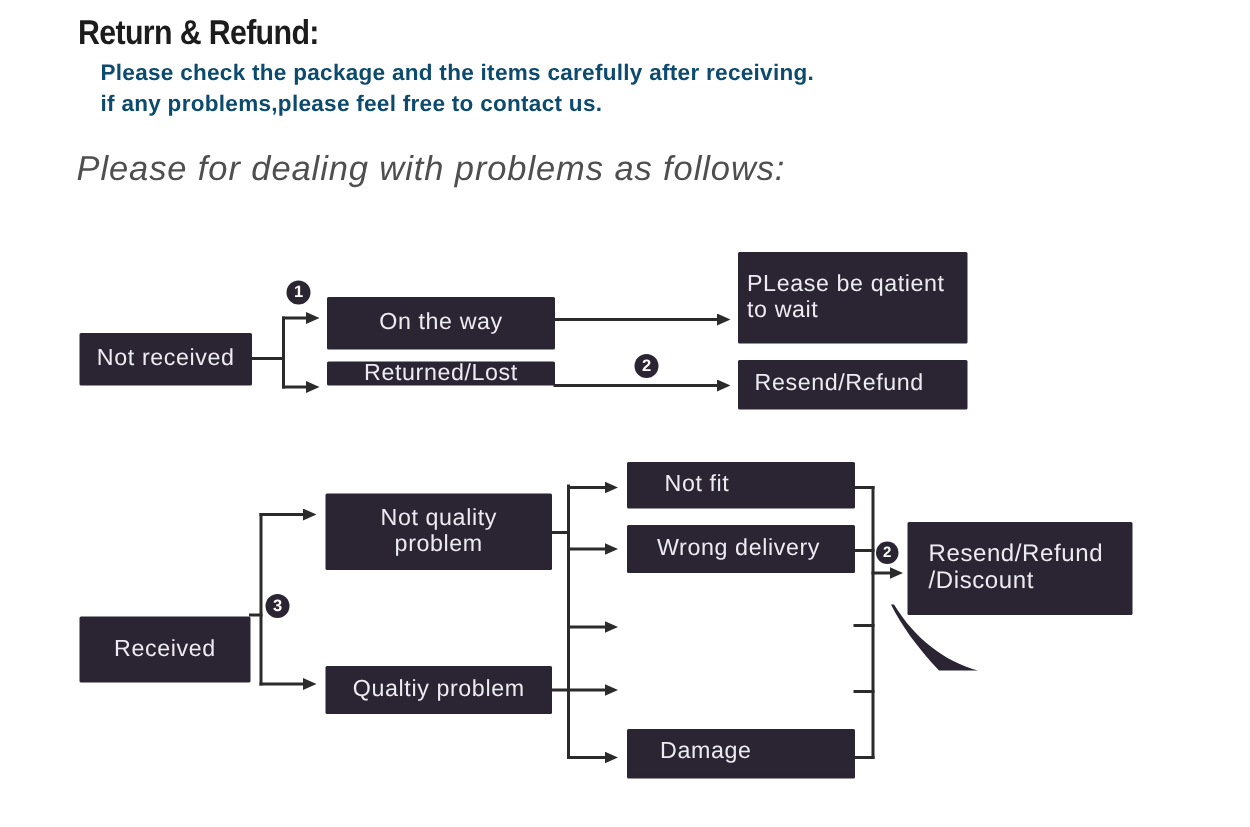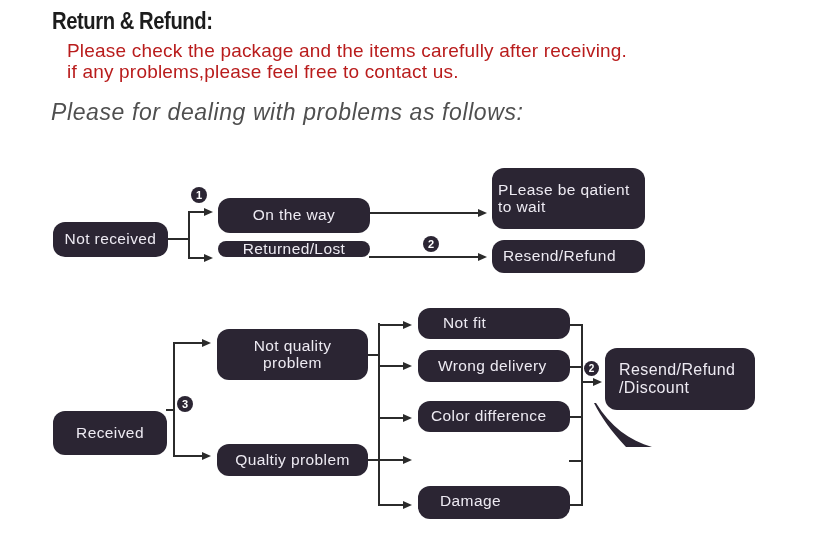--- a/index.html
+++ b/index.html
@@ -23,23 +23,23 @@
     font-size: 23px;
     font-weight: 800;
     color: var(--title-text, #1c1c1c);
     letter-spacing: -0.5px;
     transform: scaleX(0.88);
     transform-origin: left top;
     white-space: nowrap;
   }
   .intro-line {
     left: 67px;
-    font-size: 19px;
-    font-weight: 400;
-    color: #b91c1c;
+    font-size: 15px;
+    font-weight: 700;
+    color: #0c4a6e;
     letter-spacing: 0.2px;
     white-space: nowrap;
   }
   .intro-1 { top: 40px; }
   .intro-2 { top: 61px; }
   .guide-line {
     left: 51px; top: 99px;
     font-size: 23px;
     font-style: italic;
     color: var(--guide-text, #4f4f4f);
@@ -53,21 +53,21 @@
     background: var(--box-fill, #2b2533);
     color: var(--box-text, #edeaf2);
     font-size: 15.5px;
     letter-spacing: 0.4px;
     display: flex;
     align-items: center;
     justify-content: center;
     text-align: center;
     line-height: 16.5px;
     white-space: pre-line;
-    border-radius: 12px;
+    border-radius: 1px;
     box-sizing: border-box;
   }
   .node.align-left {
     justify-content: flex-start;
     text-align: left;
   }
 
   
   .badge {
     position: absolute;
@@ -150,21 +150,20 @@
 to wait</div>
   <div class="node align-left" style="left:492px; top:240px; width:153px; height:33px; padding-left:11px;">Resend/Refund</div>
 
   <div class="node" style="left:53px; top:411px; width:114px; height:44px;">Received</div>
   <div class="node" style="left:217px; top:329px; width:151px; height:51px;">Not quality
 problem</div>
   <div class="node" style="left:217px; top:444px; width:151px; height:32px;">Qualtiy problem</div>
 
   <div class="node align-left" style="left:418px; top:308px; width:152px; height:31px; padding-left:25px;">Not fit</div>
   <div class="node align-left" style="left:418px; top:350px; width:152px; height:32px; padding-left:20px;">Wrong delivery</div>
-  <div class="node align-left" style="left:418px; top:401px; width:152px; height:31px; padding-left:13px;">Color difference</div>
   <div class="node align-left" style="left:418px; top:444px; width:152px; height:31px; padding-left:15px;margin-top:44px;">QUality defect</div>
   <div class="node align-left" style="left:418px; top:486px; width:152px; height:31px; padding-left:22px;">Damage</div>
 
   <div class="node align-left" style="left:605px; top:348px; width:150px; height:62px; padding-left:14px; line-height:18px; font-size:16px;">Resend/Refund
 /Discount</div>
 
   <div class="badge" style="left:191px; top:187px;">1</div>
   <div class="badge" style="left:423px; top:236px;">2</div>
   <div class="badge" style="left:177px; top:396px;">3</div>
   <div class="badge" style="left:584px; top:361px; width:15px; height:15px; font-size:10px;">2</div>

